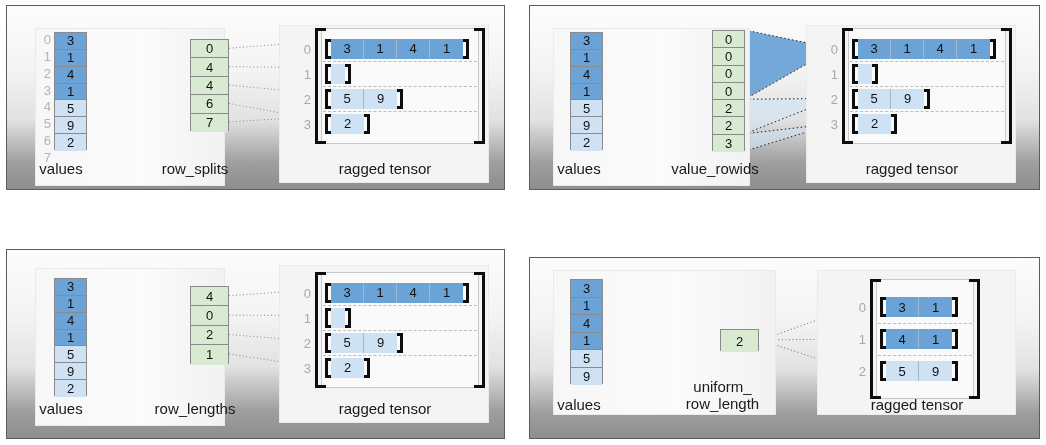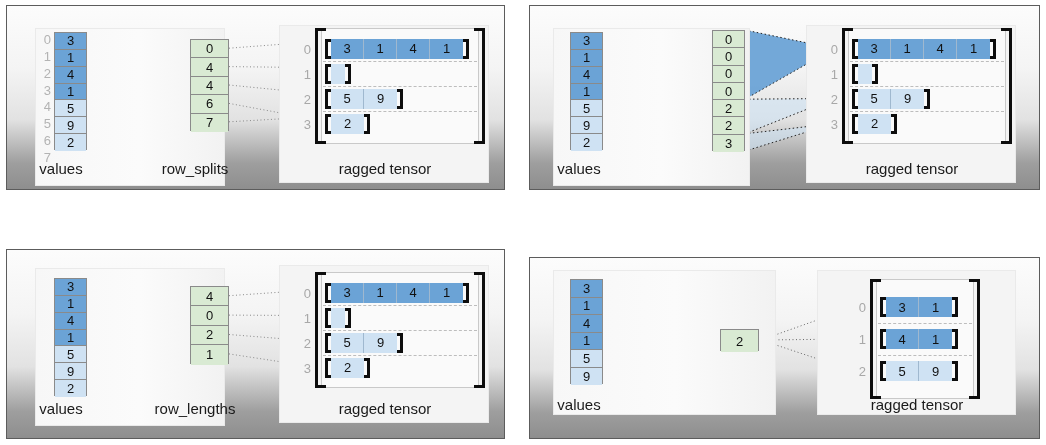--- a/index.html
+++ b/index.html
@@ -243,20 +243,21 @@
     <div class="col" style="left: 712px; top: 30px; width: 33px; height: 121px;">
       <div class="cellbox cell-green" style="height: 17.3px;">0</div>
       <div class="cellbox cell-green" style="height: 17.3px;">0</div>
       <div class="cellbox cell-green" style="height: 17.3px;">0</div>
       <div class="cellbox cell-green" style="height: 17.3px;">0</div>
       <div class="cellbox cell-green" style="height: 17.3px;">2</div>
       <div class="cellbox cell-green" style="height: 17.3px;">2</div>
       <div class="cellbox cell-green" style="height: 17.3px;">3</div>
     </div>
     <div class="cap" style="left: 548px; top: 160px; width: 62px;">values</div>
+    <div class="cap b" style="left: 660px; top: 160px; width: 110px;">value_rowids</div>
     <div class="cap" style="left: 827px; top: 160px; width: 170px;">ragged tensor</div>
     <div class="tensor" style="left: 842px; top: 28px; width: 170px; height: 110px;">
       <div class="tbox" style="left: 6px; top: 0px; width: 158px; height: 116px;"></div>
       <div class="obr l" style="left: 0px; top: 0px; width: 11px; height: 116px;"></div>
       <div class="obr r" style="left: 159px; top: 0px; width: 11px; height: 116px;"></div>
       <div class="rrow" style="left: 10px; top: 10.5px; width: 150px; height: 20px;">
         <div class="rbr l" style="left: 0px; width: 6px;"></div>
         <div class="rcells" style="left: 6px; top: 0px; width: 132px; height: 20px;">
           <div class="rcell cell-dark">3</div>
           <div class="rcell cell-dark">1</div>
@@ -399,20 +400,22 @@
       <div class="cellbox cell-dark" style="height: 17.5px;">1</div>
       <div class="cellbox cell-dark" style="height: 17.5px;">4</div>
       <div class="cellbox cell-dark" style="height: 17.5px;">1</div>
       <div class="cellbox cell-light" style="height: 17.5px;">5</div>
       <div class="cellbox cell-light" style="height: 17.5px;">9</div>
     </div>
     <div class="col" style="left: 720px; top: 329px; width: 39px; height: 22px;">
       <div class="cellbox cell-green" style="height: 22px;">2</div>
     </div>
     <div class="cap" style="left: 548px; top: 396px; width: 62px;">values</div>
+    <div class="cap b" style="left: 655px; top: 378px; width: 135px;">uniform_
+row_length</div>
     <div class="cap" style="left: 837px; top: 396px; width: 160px;">ragged tensor</div>
     <div class="tensor" style="left: 870px; top: 279px; width: 110px; height: 105px;">
       <div class="tbox" style="left: 6px; top: 0px; width: 98px; height: 120px;"></div>
       <div class="obr l" style="left: 0px; top: 0px; width: 11px; height: 120px;"></div>
       <div class="obr r" style="left: 99px; top: 0px; width: 11px; height: 120px;"></div>
       <div class="rrow" style="left: 10px; top: 18px; width: 90px; height: 20px;">
         <div class="rbr l" style="left: 0px; width: 6px;"></div>
         <div class="rcells" style="left: 6px; top: 0px; width: 66px; height: 20px;">
           <div class="rcell cell-dark">3</div>
           <div class="rcell cell-dark">1</div>

